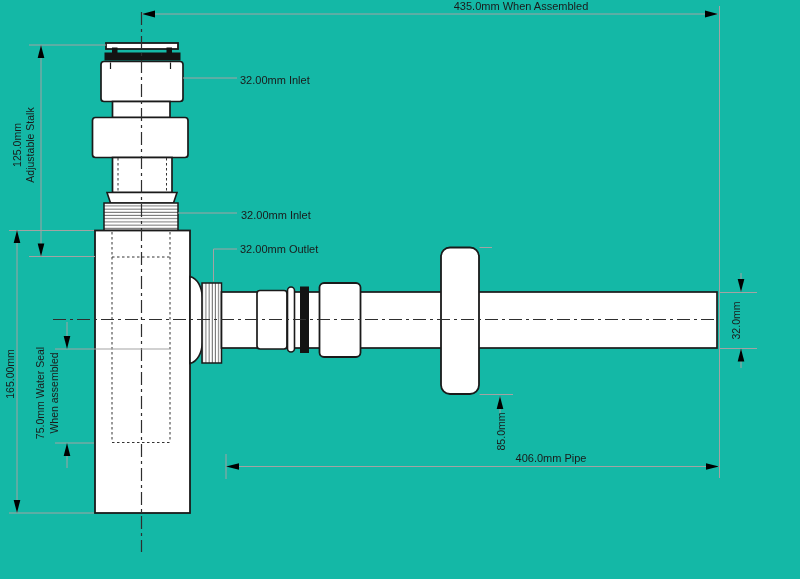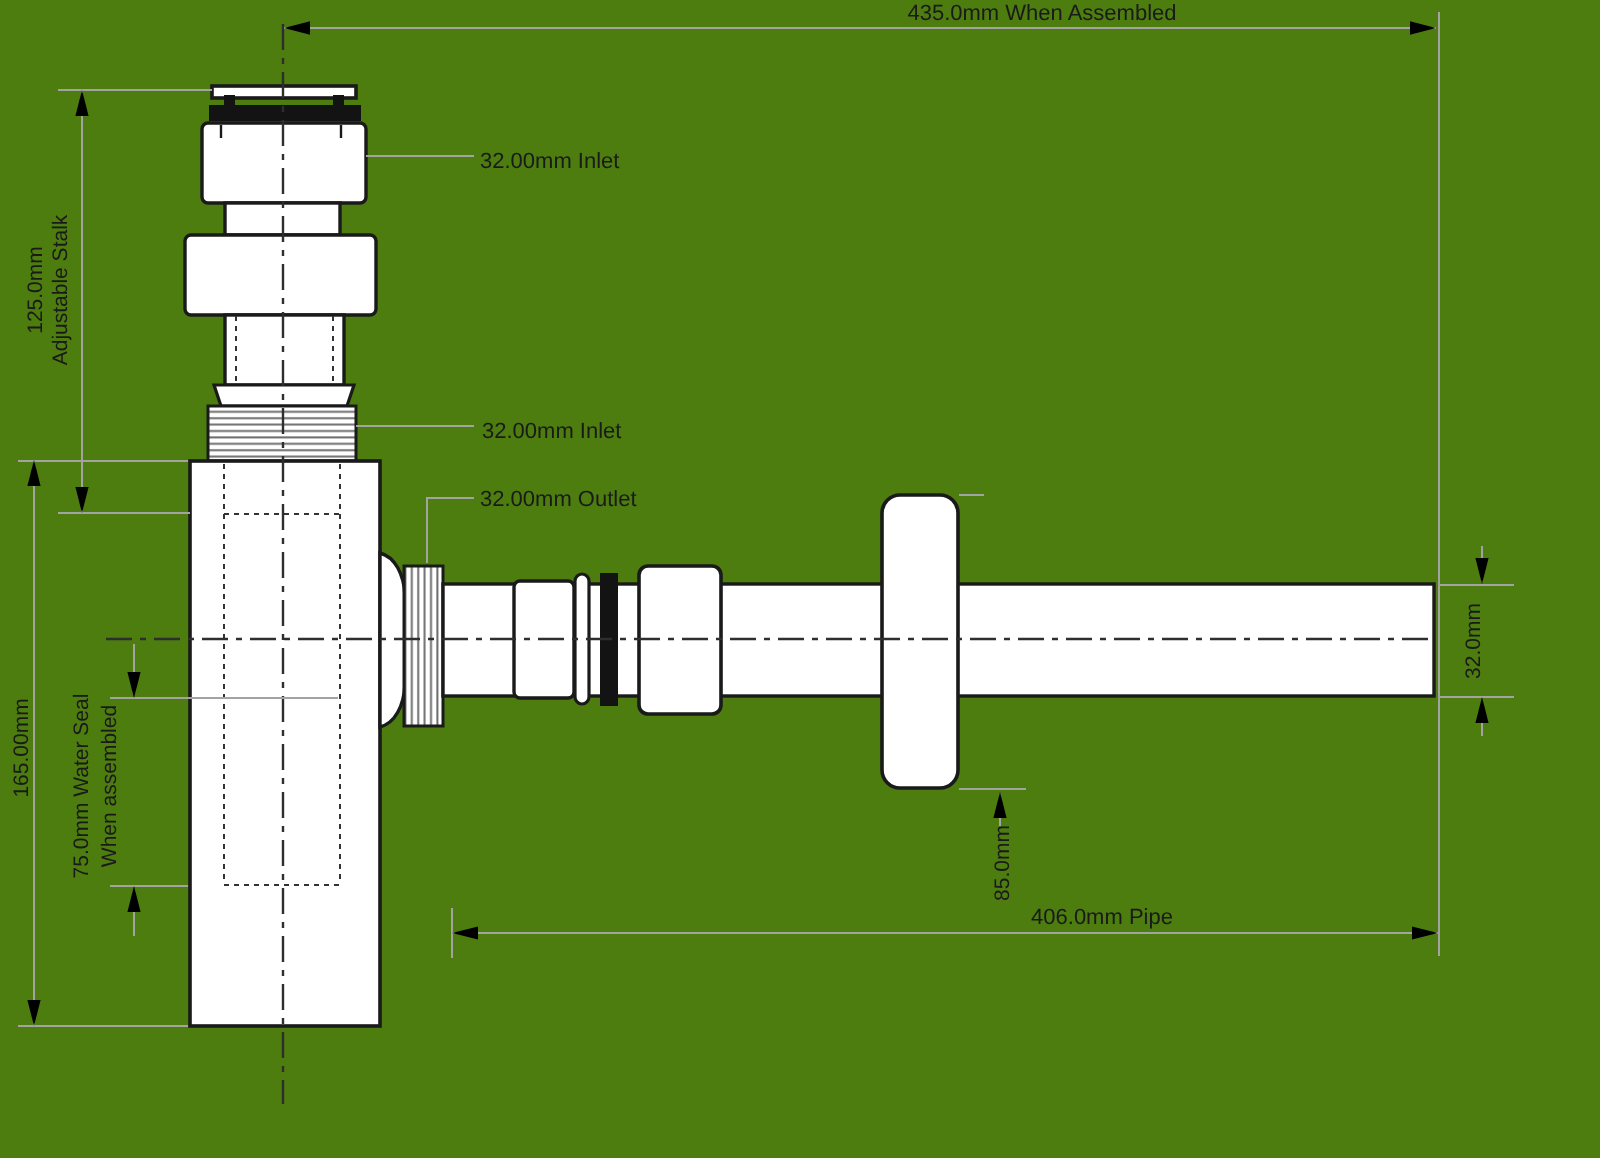--- a/index.html
+++ b/index.html
@@ -1,16 +1,16 @@
 <!DOCTYPE html>
 <html><head>
 <meta charset="utf-8">
 <style>
   html,body{margin:0;padding:0;background:#ffffff;}
-  .canvas{position:relative;width:800px;height:579px;background:#4d7c0f;overflow:hidden;
+  .canvas{position:relative;width:800px;height:579px;background:#14b8a6;overflow:hidden;
           font-family:"Liberation Sans", sans-serif;text-align:center;}
   svg{display:block;}
   text{font-family:"Liberation Sans", sans-serif;font-size:11px;fill:#1a1a1a;}
   text.rot{font-size:10.5px;}
 </style>
 </head>
 <body>
 
 <div class="canvas">
 <svg width="800" height="579" viewBox="0 0 800 579">

